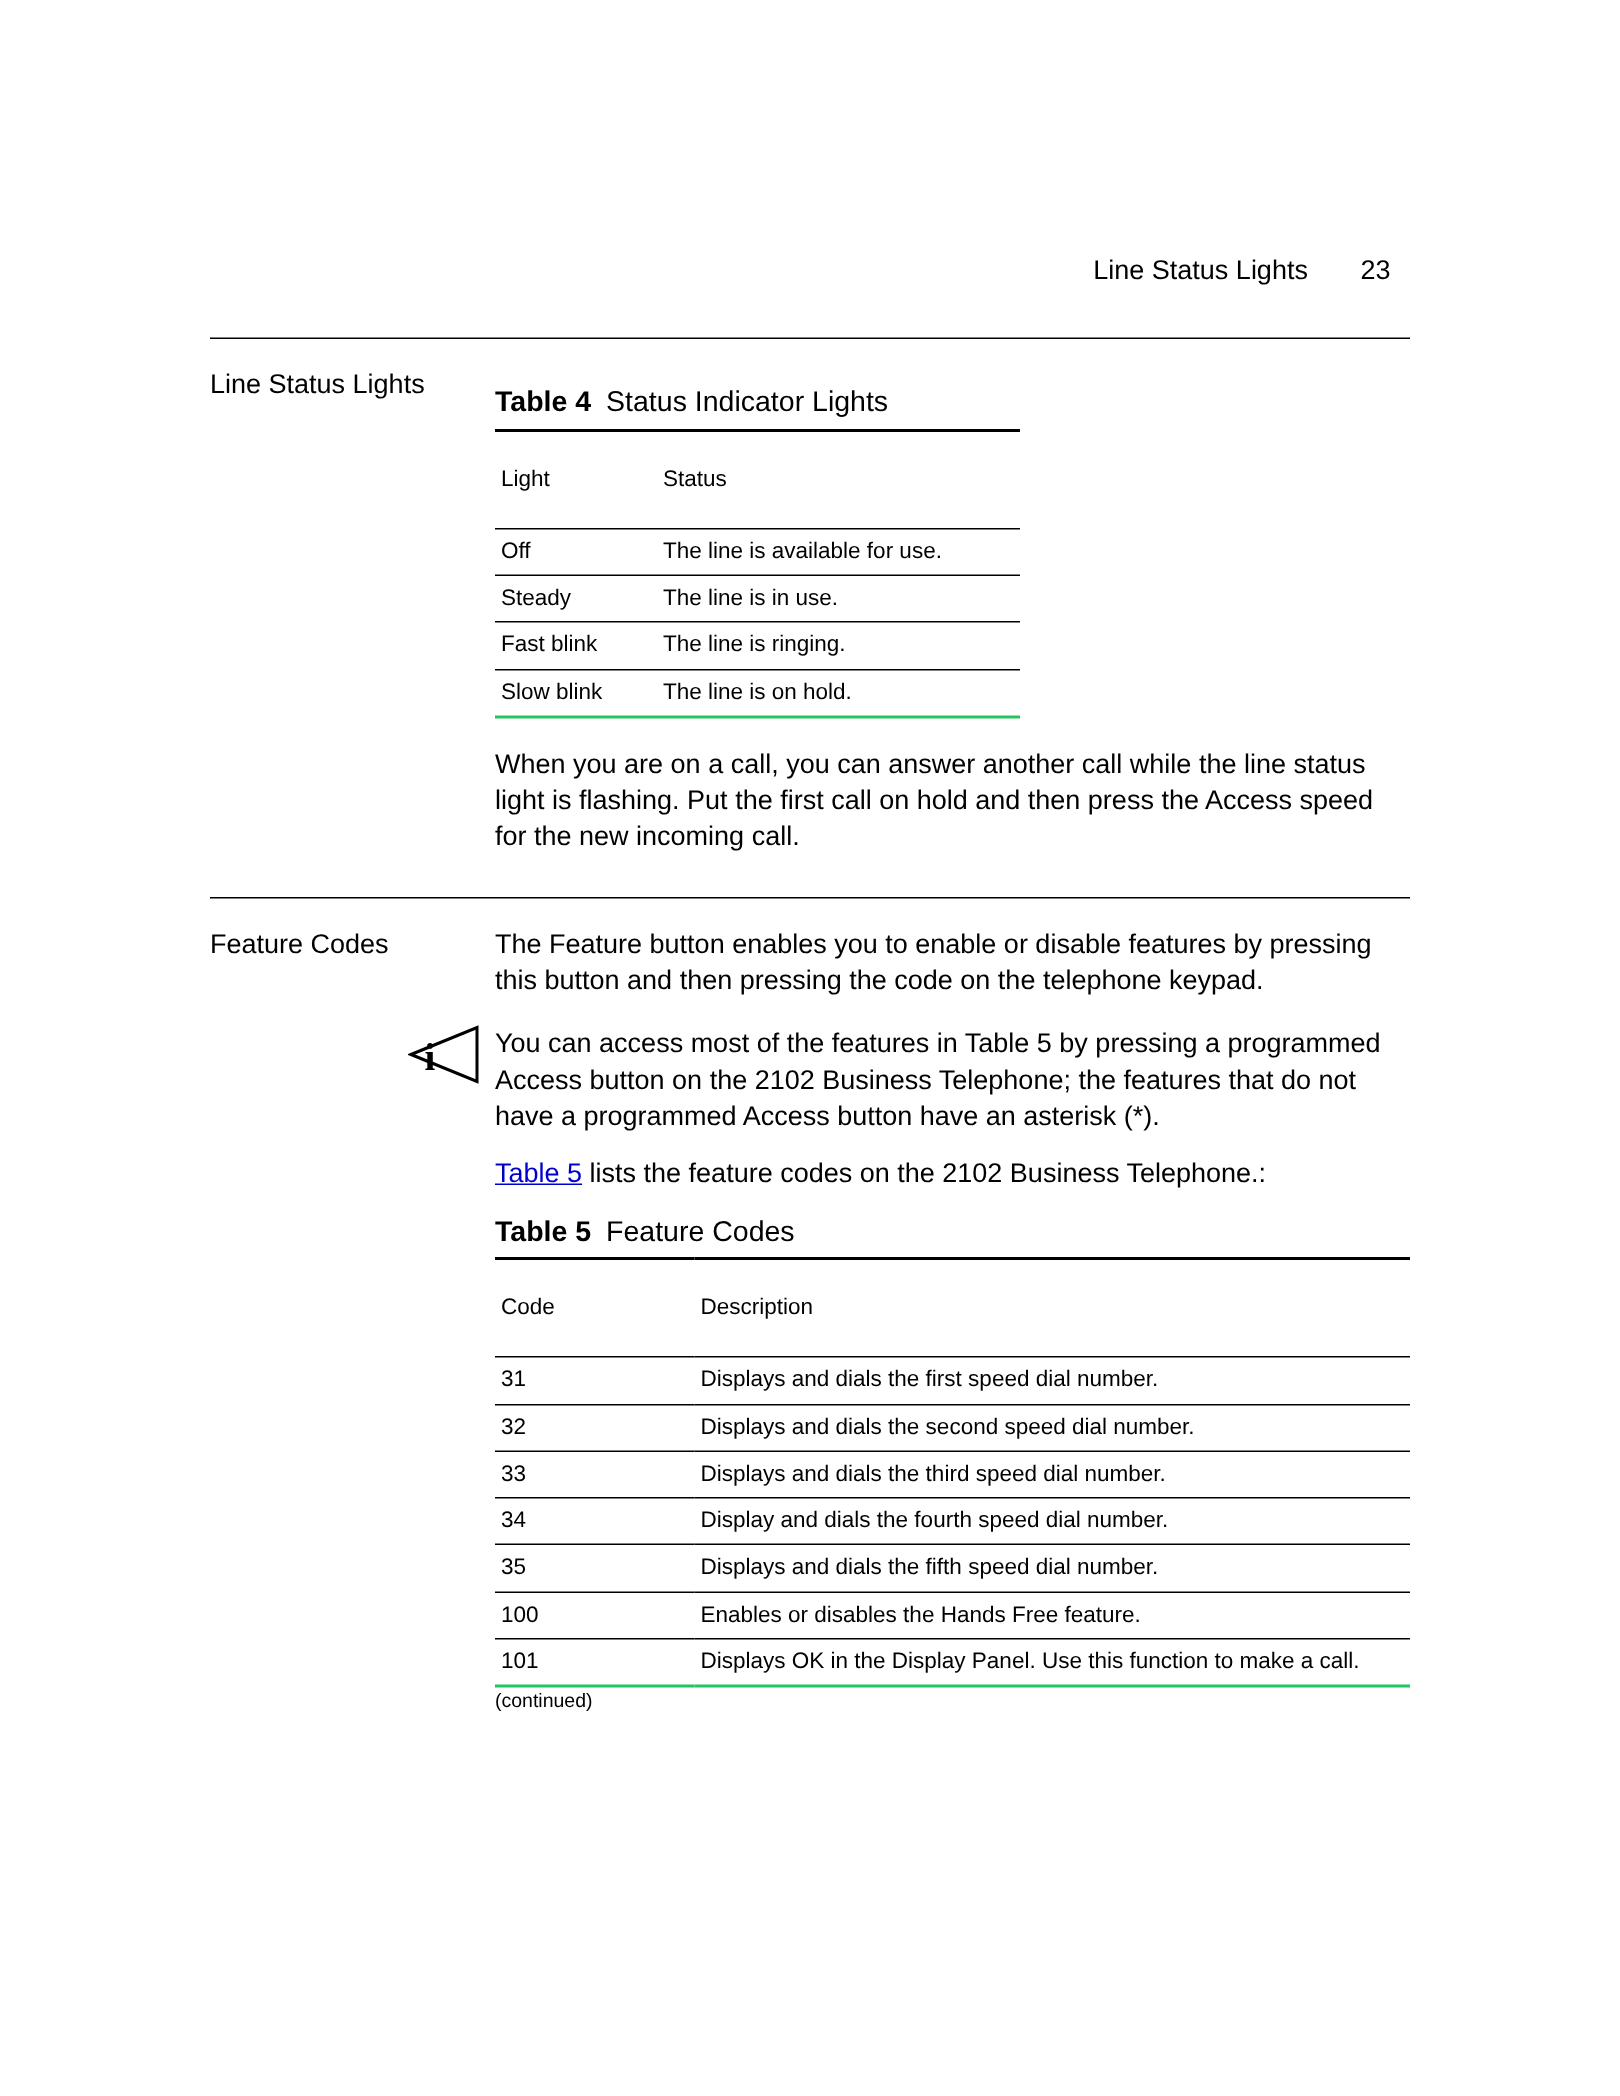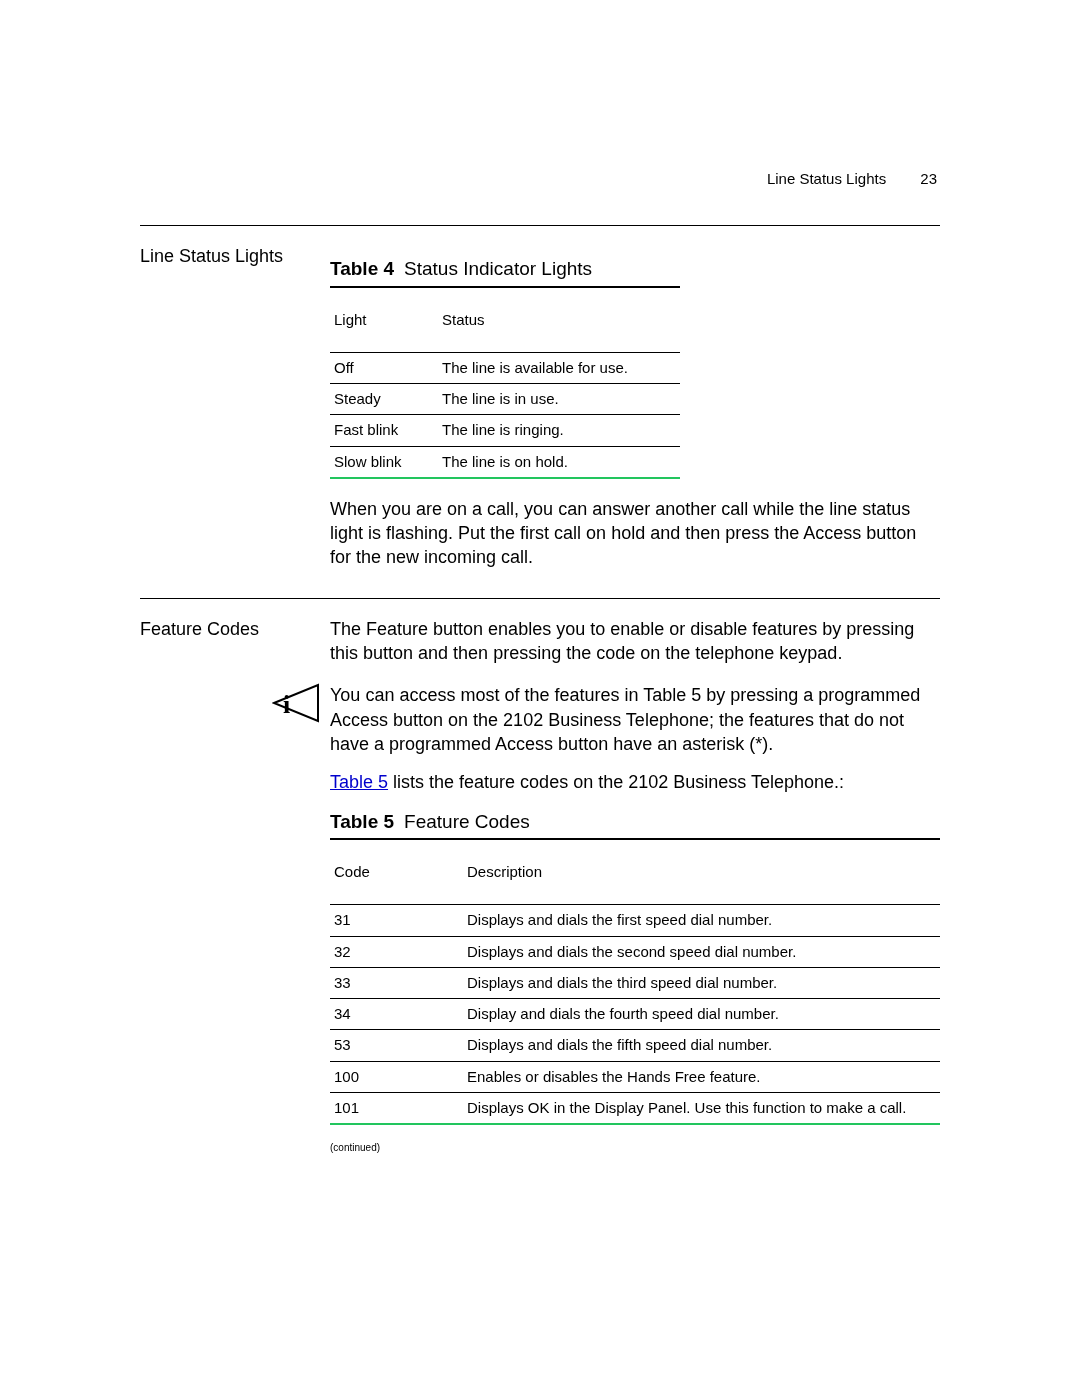--- a/index.html
+++ b/index.html
@@ -12,22 +12,22 @@
   .page {
     width: 1080px;
     height: 1397px;
     position: relative;
     box-sizing: border-box;
     padding: 170px 140px 0 140px;
   }
   .running-head {
     position: absolute;
     top: 170px;
-    right: 143px;
-    font-size: 15px;
+    right: 153px;
+    font-size: 18px;
   }
   .running-head .title {
     margin-right: 30px;
   }
   .hr {
     border: none;
     border-top: 1px solid #000;
     margin: 0;
   }
   .section {
@@ -80,22 +80,22 @@
   }
   table.mini td, table.full td {
     padding: 5px 4px;
     border-bottom: 1px solid #000;
     vertical-align: top;
   }
   table.mini .last td, table.full .last td {
     border-bottom: 2px solid #22c55e;
   }
   .continued {
-    font-size: 10px;
-    margin-top: 16px;
+    font-size: 13px;
+    margin-top: 0;
   }
   .note-icon {
     position: absolute;
     left: 132px;
     top: 0px;
   }
   .note-icon svg { display: block; }
   .spacer-top {
     height: 55px;
   }
@@ -147,21 +147,21 @@
             <td>Fast blink</td>
             <td>The line is ringing.</td>
           </tr>
           <tr class="last">
             <td>Slow blink</td>
             <td>The line is on hold.</td>
           </tr>
         </tbody>
       </table>
 
-      <p style="margin-top:18px;">When you are on a call, you can answer another call while the line status light is flashing. Put the first call on hold and then press the Access button for the new incoming call.</p>
+      <p style="margin-top:18px;">When you are on a call, you can answer another call while the line status light is flashing. Put the first call on hold and then press the Access speed for the new incoming call.</p>
     </div>
   </div>
 
   <hr class="hr sect-rule" style="margin-top:14px;">
 
   <div class="section">
     <div class="side-col">Feature Codes</div>
     <div class="body-col">
       <p>The Feature button enables you to enable or disable features by pressing this button and then pressing the code on the telephone keypad.</p>
     </div>
@@ -204,21 +204,21 @@
           </tr>
           <tr>
             <td>33</td>
             <td>Displays and dials the third speed dial number.</td>
           </tr>
           <tr>
             <td>34</td>
             <td>Display and dials the fourth speed dial number.</td>
           </tr>
           <tr>
-            <td>53</td>
+            <td>35</td>
             <td>Displays and dials the fifth speed dial number.</td>
           </tr>
           <tr>
             <td>100</td>
             <td>Enables or disables the Hands Free feature.</td>
           </tr>
           <tr class="last">
             <td>101</td>
             <td>Displays OK in the Display Panel. Use this function to make a call.</td>
           </tr>

